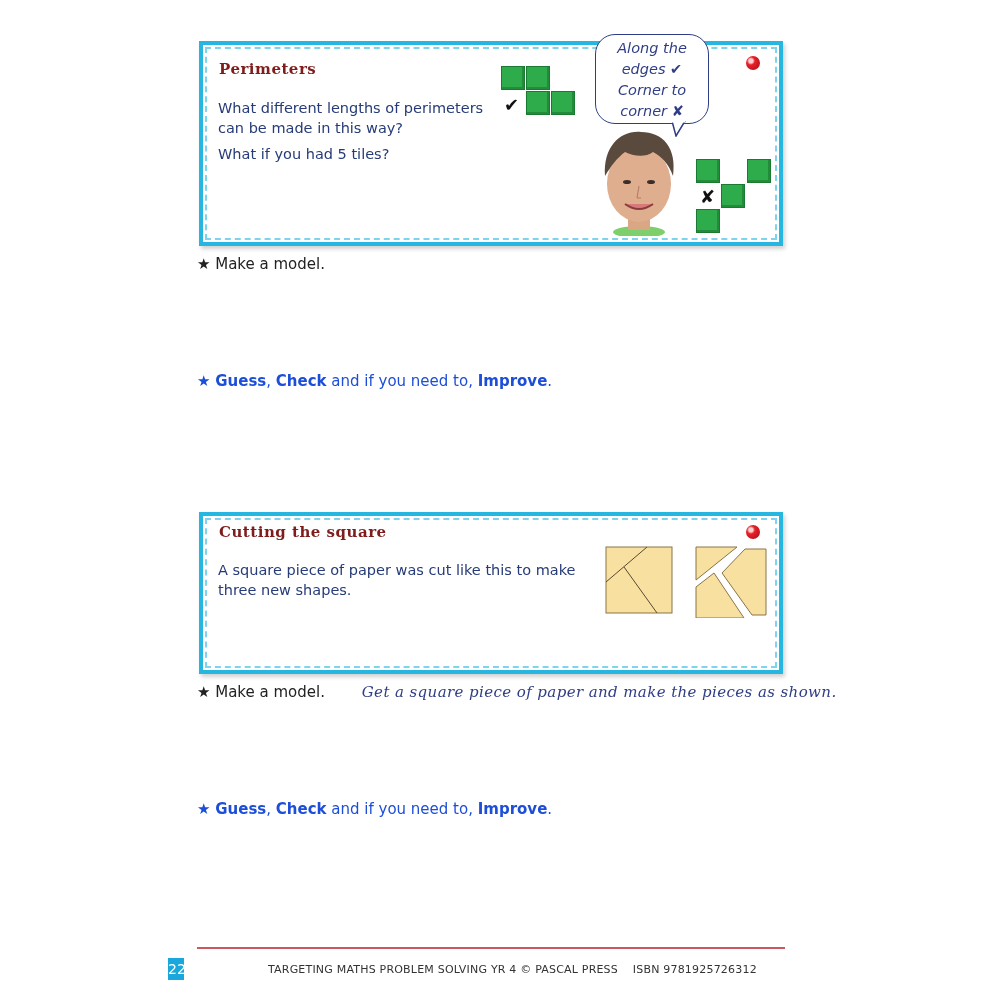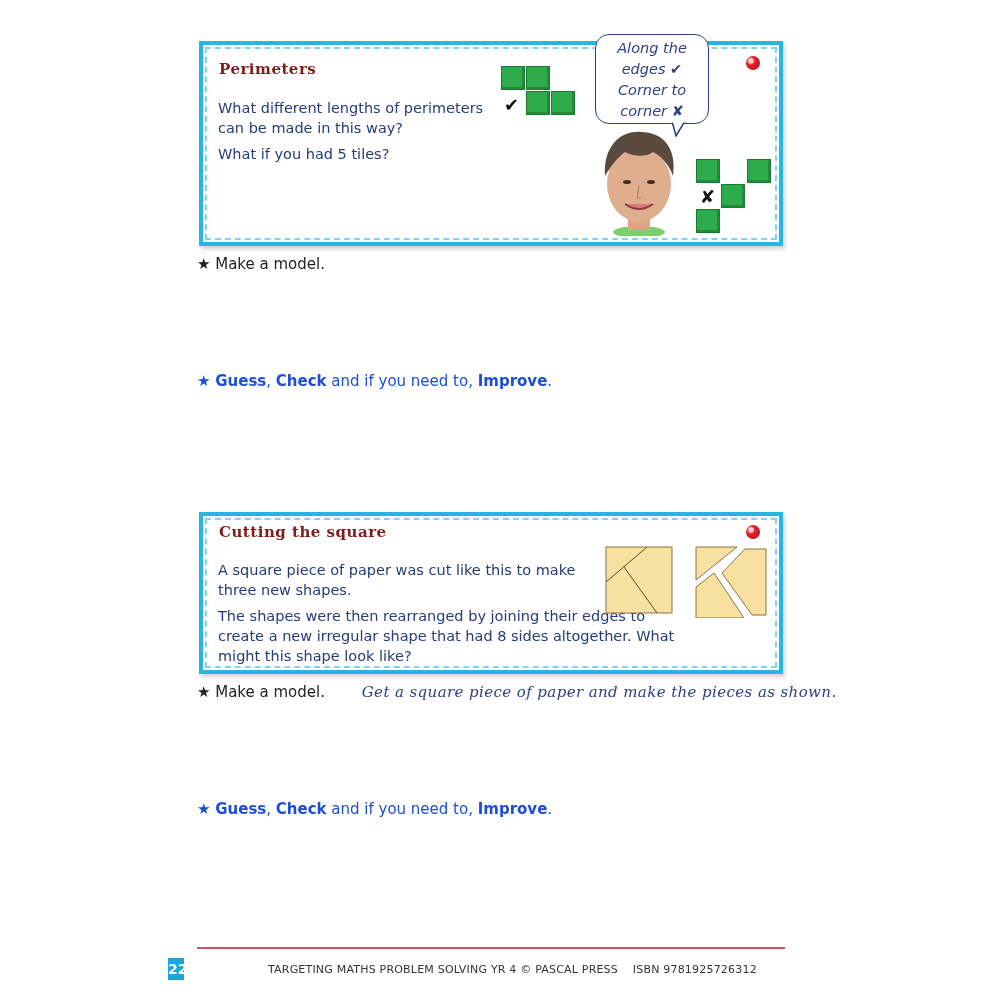--- a/index.html
+++ b/index.html
@@ -11,31 +11,31 @@
   .card::before { content:""; position:absolute; inset:2px; border:2px dashed #7fd3ee; pointer-events:none; }
   .card-title { position:absolute; font-family:"DejaVu Serif", serif; font-weight:bold; color:#7f1d1d;
                 font-size:15px; letter-spacing:0.5px; }
   .body-text { position:absolute; color:#263b78; font-family:"DejaVu Sans", sans-serif; font-size:14.5px; line-height:20px; }
   .body-text p { margin:0 0 6px 0; }
   .note { position:absolute; left:197px; font-size:15px; color:#222; }
   .note.red { color:#1d4ed8; }
   .note b { font-weight:bold; }
   .hand { font-family:"DejaVu Serif", serif; font-style:italic; color:#2f3d85; font-size:15px; margin-left:32px; letter-spacing:0.4px; }
   .bubble { position:absolute; left:595px; top:34px; width:114px; height:90px; border:1.5px solid #2f3d85;
-            border-radius:14px; background:#fff; font-family:"DejaVu Sans", sans-serif; font-style:italic;
+            border-radius:20px; background:#fff; font-family:"DejaVu Sans", sans-serif; font-style:italic;
             color:#2f3d85; font-size:14.5px; line-height:21px; text-align:center; box-sizing:border-box; padding-top:3px; }
   .bubble-tail { position:absolute; left:672px; top:121px; width:14px; height:16px; }
   .ball { position:absolute; width:14px; height:14px; border-radius:50%;
           background: radial-gradient(circle at 35% 35%, #ffd0d0 0 2px, #e8202a 4px, #a50d14 100%); }
   .tile { position:absolute; width:24px; height:24px; background:#2eab4a; border:1px solid #1b7a32; box-sizing:border-box;
           box-shadow: inset -2px -2px 0 #228c3b; }
   .mark { position:absolute; font-size:18px; color:#111; font-weight:bold; }
   .footer-line { position:absolute; left:197px; top:947px; width:588px; height:2px; background:#c9595f; }
   .page-num { position:absolute; left:168px; top:958px; width:16px; height:22px; background:#1aa7dc; color:#fff;
-              font-size:14px; font-weight:bold; text-align:center; line-height:22px; }
+              font-size:14px; font-weight:normal; text-align:center; line-height:22px; }
   .footer-text { position:absolute; left:268px; top:963px; font-size:11px; color:#333; letter-spacing:0.2px; }
 </style>
 </head>
 <body>
 
 <div class="card" style="top:41px; height:205px;"></div>
 <div class="card-title" style="left:219px; top:60px;">Perimeters</div>
 <div class="body-text" style="left:218px; top:98px; width:290px;">
   <p>What different lengths of perimeters can be made in this way?</p>
   <p>What if you had 5 tiles?</p>
@@ -87,21 +87,20 @@
 </div>
 <div class="note red" style="top:372px;">
   <span>★</span>
   <b>Guess</b><span>, </span><b>Check</b><span> and if you need to, </span><b>Improve</b><span>.</span>
 </div>
 
 <div class="card" style="top:512px; height:162px;"></div>
 <div class="card-title" style="left:219px; top:523px;">Cutting the square</div>
 <div class="body-text" style="left:218px; top:560px; width:470px;">
   <p style="width:360px;">A square piece of paper was cut like this to make three new shapes.</p>
-  <p style="width:460px;">The shapes were then rearranged by joining their edges to create a new irregular shape that had 8 sides altogether. What might this shape look like?</p>
 </div>
 
 <div class="ball" style="left:746px; top:525px;"></div>
 
 <svg style="position:absolute; left:605px; top:546px;" width="165" height="72" viewBox="0 0 165 72">
 
   <rect x="1" y="1" width="66" height="66" fill="#f8e0a0" stroke="#8a7448" stroke-width="1"></rect>
   <line x1="1" y1="36" x2="42" y2="1" stroke="#5a4a30" stroke-width="1"></line>
   <line x1="19" y1="21" x2="52" y2="67" stroke="#5a4a30" stroke-width="1"></line>
 

